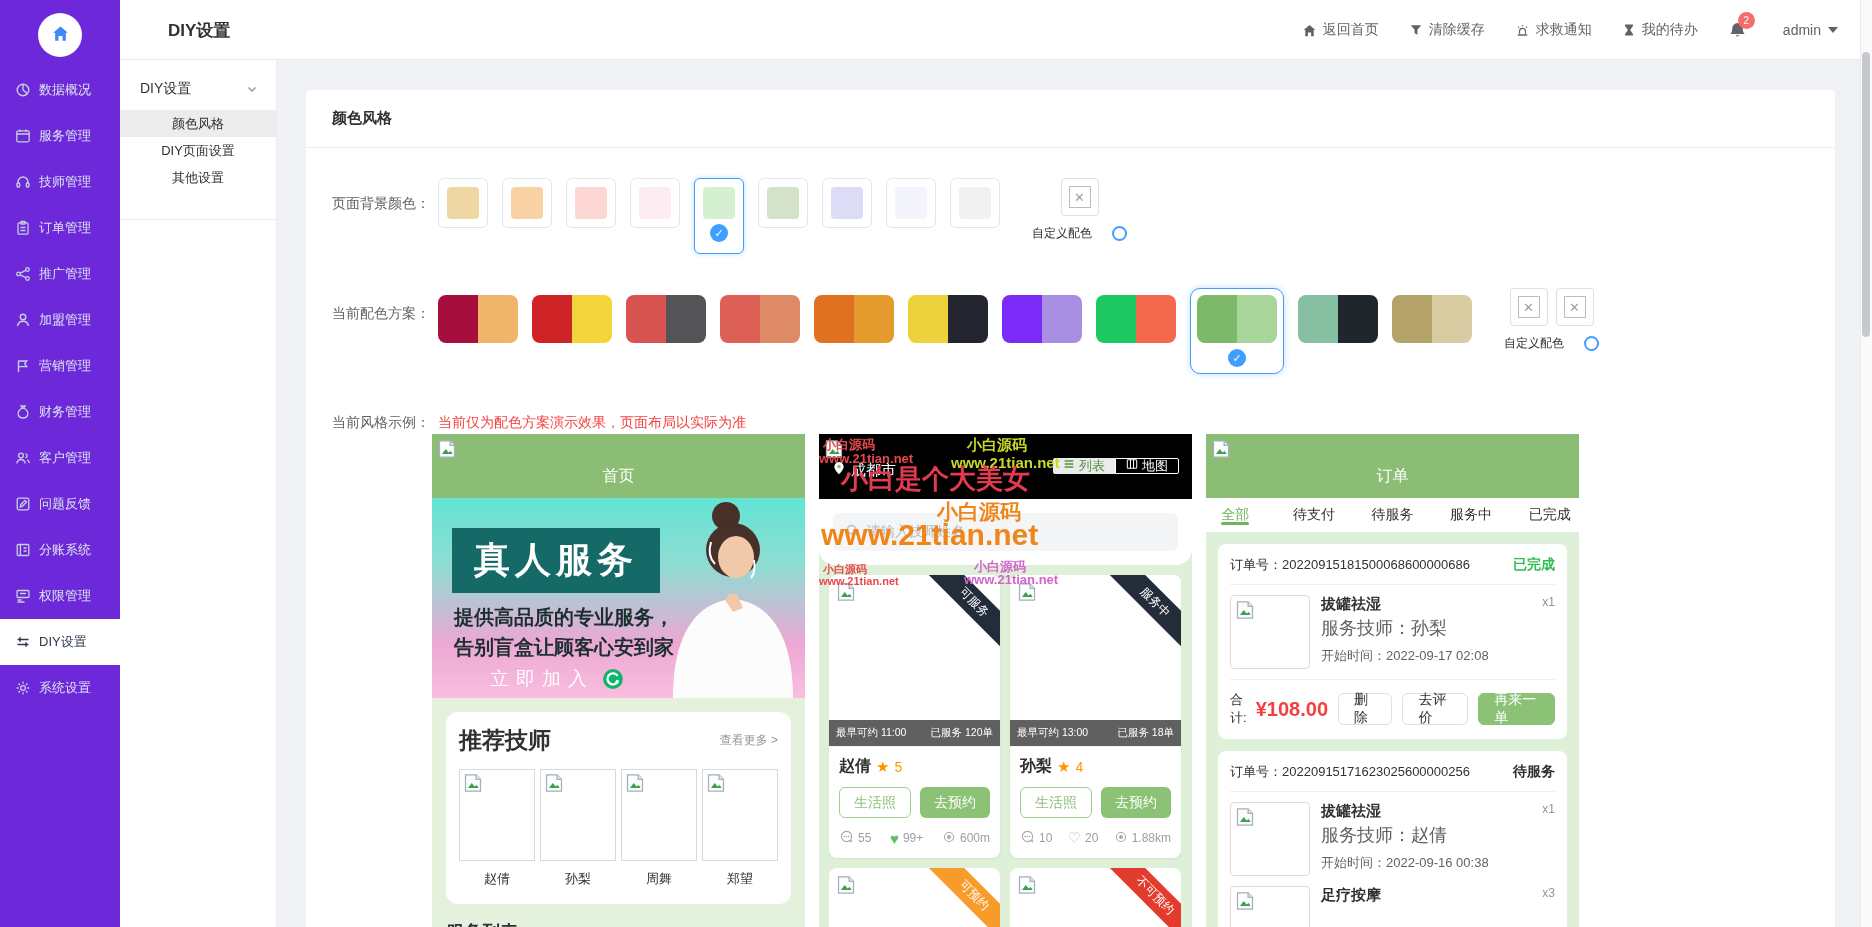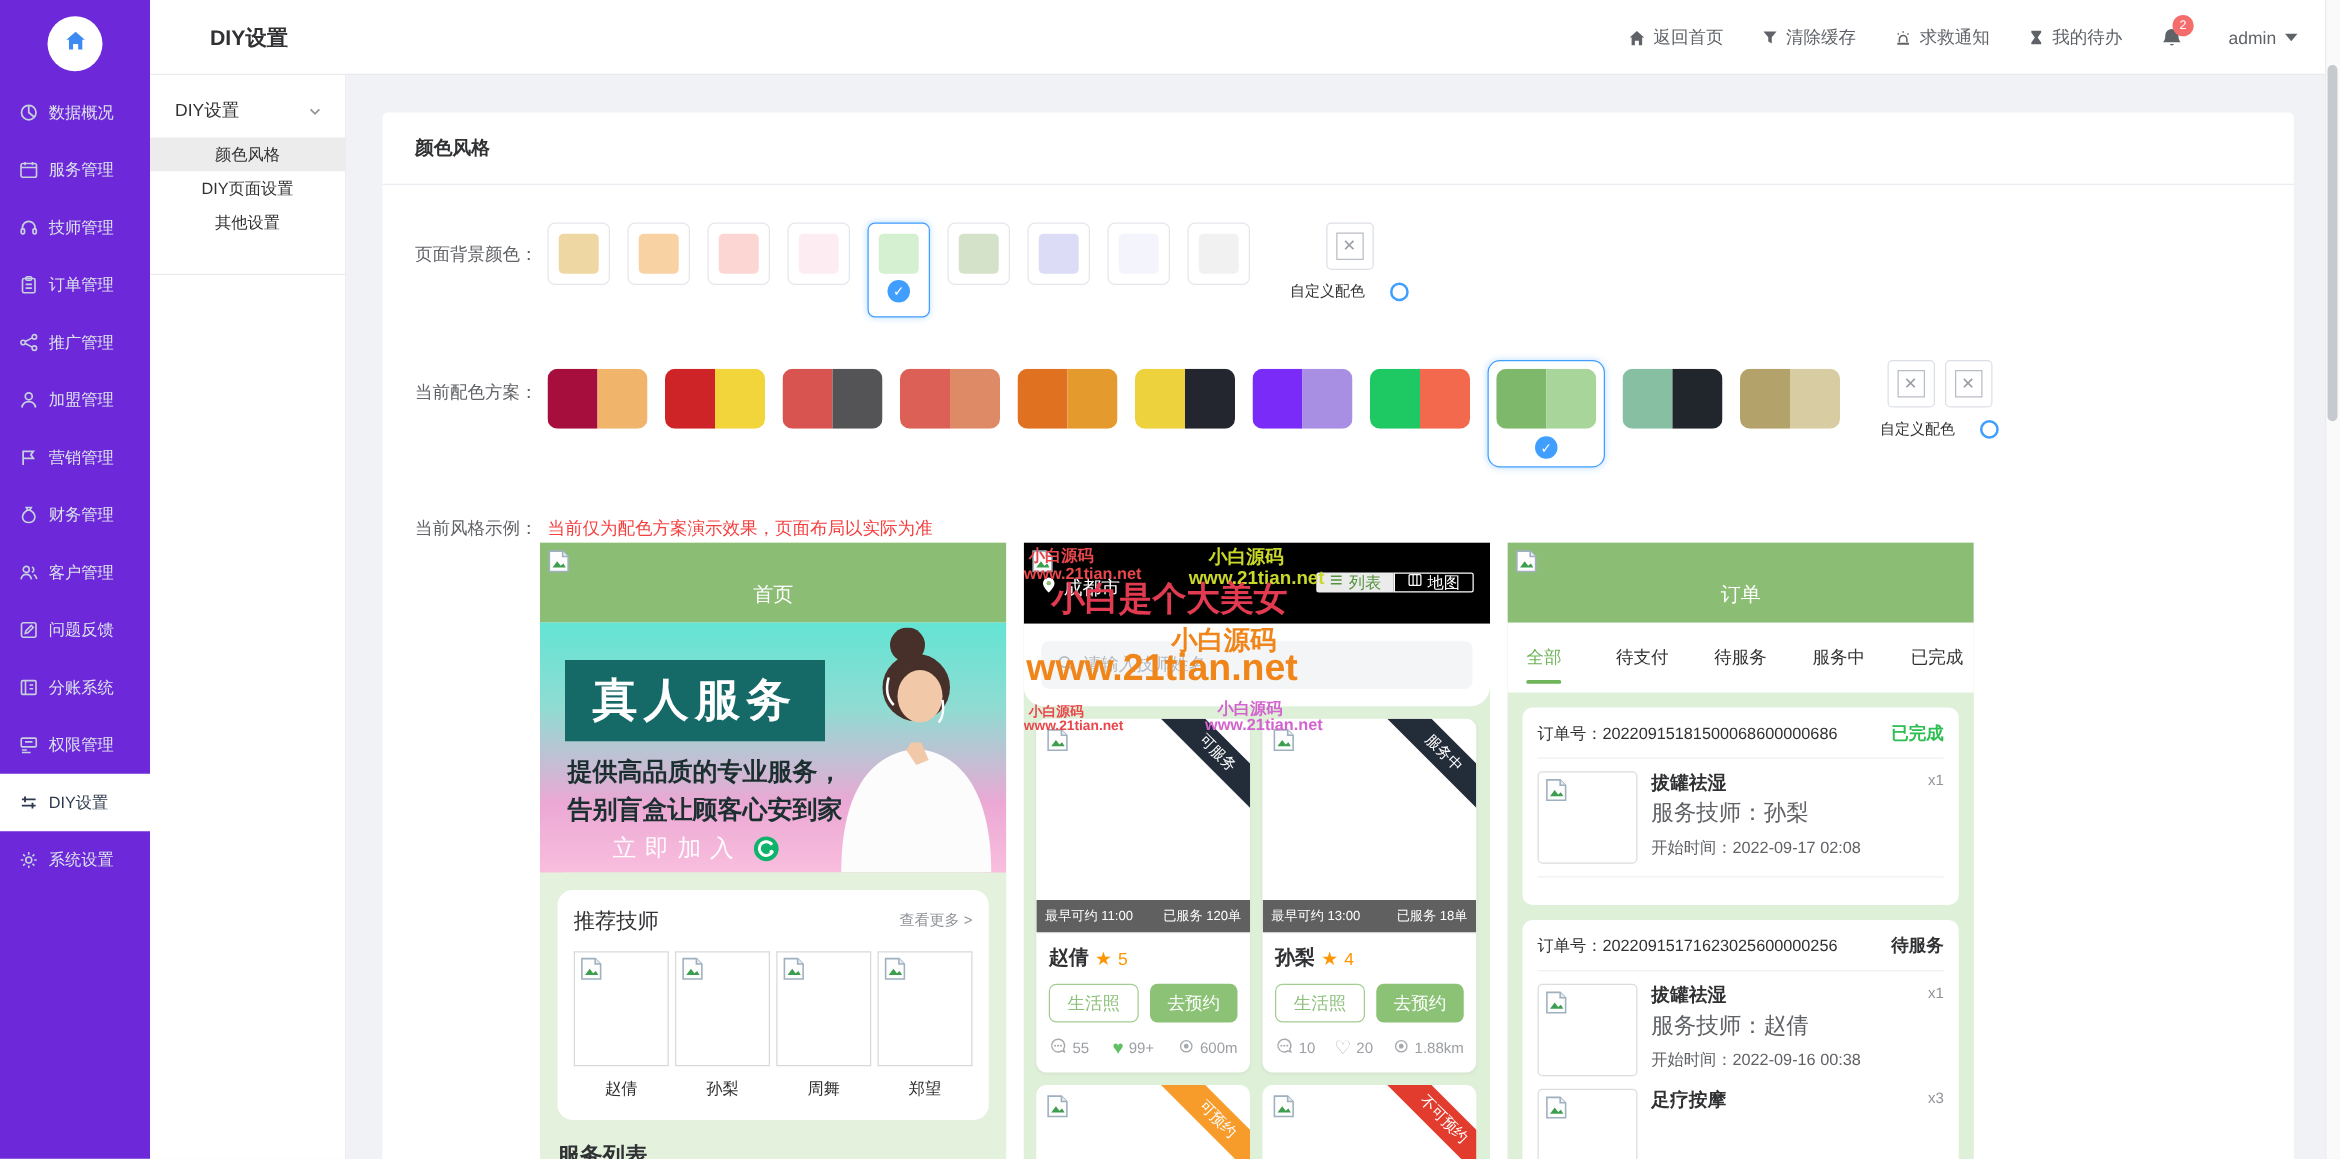--- a/index.html
+++ b/index.html
@@ -64,21 +64,21 @@
   .mock-head { height:64px; background:#8cbd74; position:relative; display:flex; align-items:flex-end; justify-content:center; padding-bottom:11px; color:#fff; font-size:16px; }
   .bimg { position:absolute; top:5px; left:5px; }
   
   .banner { height:200px; position:relative; overflow:hidden; background:linear-gradient(180deg,#63e4d4 0%,#8fdcd2 34%,#eba8d4 72%,#f9bede 100%); }
   .headline { position:absolute; left:20px; top:30px; background:#156a68; color:#fff; font-size:36px; font-weight:bold; letter-spacing:5px; padding:8px 22px; }
   .bline { position:absolute; left:22px; color:#1c2f30; font-size:20px; font-weight:bold; }
   .cta { position:absolute; left:58px; top:168px; color:rgba(255,255,255,.95); font-size:19px; letter-spacing:7px; display:flex; align-items:center; gap:8px; }
   .m1-panel { position:absolute; top:264px; left:0; right:0; bottom:-60px; background:#e3f1dd; border-radius:20px 20px 0 0; padding:14px; }
   .rec-card { background:#fff; border-radius:12px; padding:13px 13px 16px; }
   .rec-head { display:flex; justify-content:space-between; align-items:center; }
-  .rec-title { font-size:17px; font-weight:normal; color:#303133; }
+  .rec-title { font-size:23px; font-weight:bold; color:#303133; }
   .rec-more { font-size:12px; color:#909399; cursor:pointer; }
   .techs { display:flex; justify-content:space-between; margin-top:13px; }
   .tech { display:flex; flex-direction:column; align-items:center; }
   .tech-img { width:76px; height:92px; background:#fff; border:1px solid #d9d9d9; position:relative; }
   .tech-name { margin-top:9px; font-size:13px; color:#303133; }
   .svc-title { margin-top:16px; font-size:18px; font-weight:bold; color:#303133; }
   
   .m2 { background:#dff0d9; }
   .m2-head { height:65px; background:#000000; position:relative;font-family:Liberation Serif, serif; }
   .m2-city { position:absolute; left:13px; top:26px; display:flex; align-items:center; gap:5px; color:#fff; font-size:15px; }
@@ -108,21 +108,21 @@
   .wm { position:absolute; font-weight:bold; white-space:nowrap; z-index:9; pointer-events:none; }
   .wm-red-s { color:#e8474c; font-size:13px; }
   .wm-red-xs { color:#e8474c; font-size:11px; }
   .wm-yellow { color:#c9d929; font-size:15px; }
   .wm-bigred { color:#e23a50; font-size:27px; }
   .wm-orange-s { color:#f08519; font-size:21px; }
   .wm-orange { color:#f08519; font-size:30px; }
   .wm-pink { color:#d363cf; font-size:13px; }
   
   .m3 { background:#dff0d9; }
-  .m3-tabs { height:56px; background:#fff; display:flex;gap:20px; }
+  .m3-tabs { height:34px; background:#fff; display:flex;gap:20px; }
   .m3-tab { flex:1; display:flex; align-items:center; justify-content:center; font-size:14px; color:#303133; position:relative; cursor:pointer; }
   .m3-tab.active { color:#6fb35a; }
   .m3-tab.active::after { content:""; position:absolute; bottom:7px; left:50%; margin-left:-14px; width:28px; height:3px; background:#6fb35a; border-radius:2px; }
   .m3-body { padding:12px; display:flex; flex-direction:column; gap:12px; }
   .ocard { background:#fff; border-radius:8px; padding:12px; }
   .ocard-head { display:flex; justify-content:space-between; align-items:center; font-size:13px; color:#303133; }
   .ostatus { font-size:14px; font-weight:bold; }
   .odiv { border-top:1px solid #f0f0f0; margin:10px 0; }
   .oitem { display:flex; gap:11px; margin-bottom:10px; }
   .oimg { width:80px; height:74px; border:1px solid #dcdcdc; border-radius:4px; position:relative; flex-shrink:0; background:#fff; }
@@ -743,20 +743,28 @@
                     <span>拔罐祛湿</span>
                     <span class="oqty">x1</span>
                   </div>
                   <div class="oline2">
                     <span>服务技师：孙梨</span>
                   </div>
                   <div class="oline3">开始时间：2022-09-17 02:08</div>
                 </div>
               </div>
               <div class="odiv"></div>
+              <div class="ofoot">
+                <span class="ototal-lb">合计:</span>
+                <span class="ototal">¥108.00</span>
+                <span class="sp"></span>
+                <span class="obtn">删除</span>
+                <span class="obtn">去评价</span>
+                <span class="obtn green">再来一单</span>
+              </div>
             </div>
             <div class="ocard">
               <div class="ocard-head">
                 <span>订单号：20220915171623025600000256</span>
                 <span class="ostatus" style="color:#303133">待服务</span>
               </div>
               <div class="odiv"></div>
               <div class="oitem">
                 <div class="oimg">
                   <span class="bimg" style="top:4px;left:4px;"><svg viewBox="0 0 16 16" width="20" height="20">

